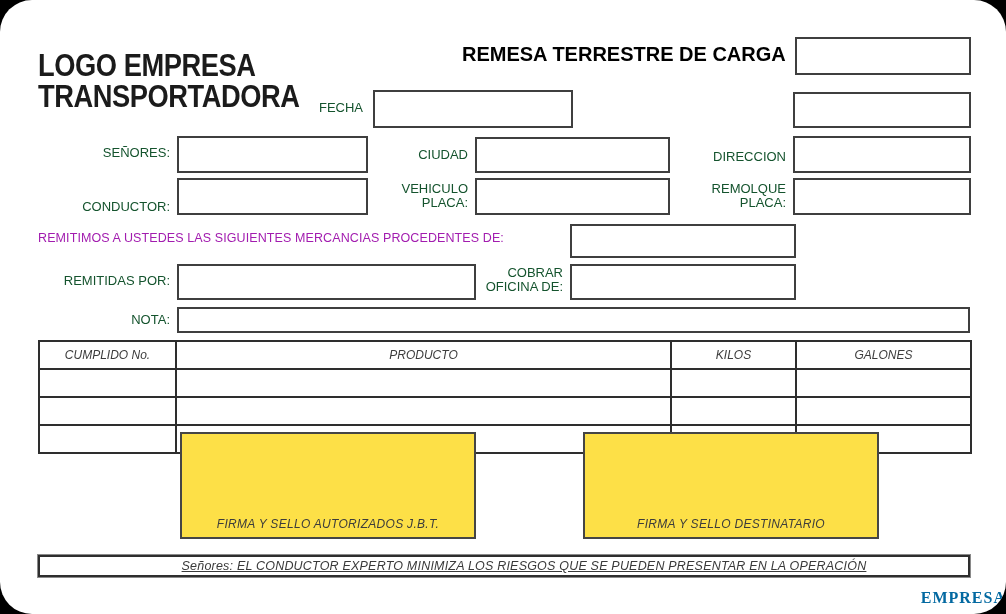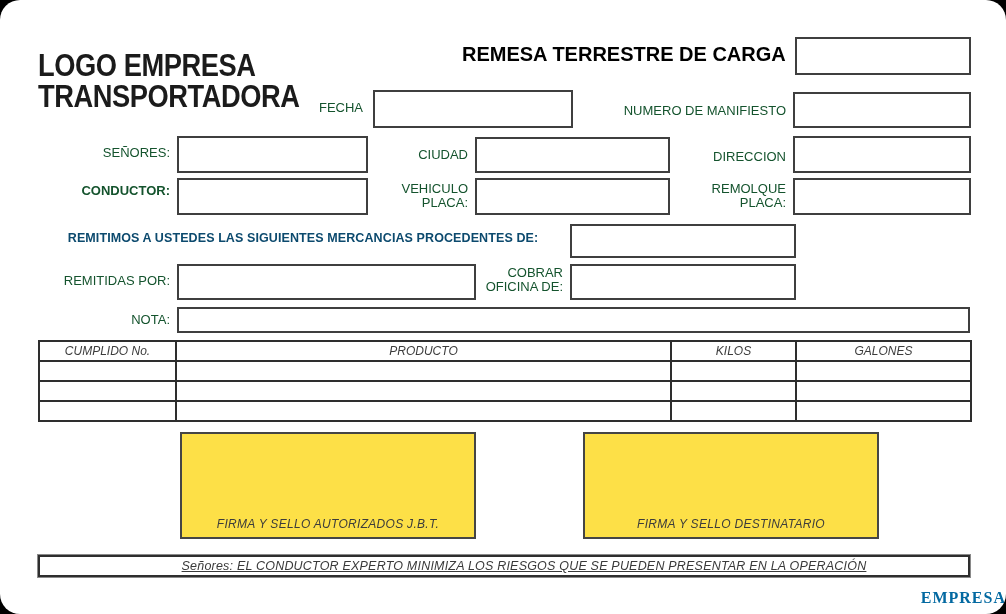--- a/index.html
+++ b/index.html
@@ -3,39 +3,39 @@
 <meta charset="utf-8">
 <style>
   * { margin: 0; padding: 0; box-sizing: border-box; }
   html, body { width: 1006px; height: 614px; background: #000; overflow: hidden; }
   body { font-family: "Liberation Sans", sans-serif; }
 
   .card {
     position: relative;
     width: 1006px; height: 614px;
     background: #fff;
-    border-radius: 20px;
+    border-radius: 32px;
     overflow: hidden;
   }
 
   .abs { position: absolute; }
 
   
   .lbl {
     color: #14532d;
     font-size: 13px;
     line-height: 14px;
     text-align: right;
   }
   .lbl-bold {
-    color: #0c4a6e;
+    color: #a21caf;
     font-size: 12.5px;
-    font-weight: 700;
+    font-weight: 400;
     letter-spacing: .1px;
-    text-align: center;
+    text-align: left;
   }
 
   
   .box {
     border: 2px solid #3f3f3f;
     background: #fff;
   }
 
   
   .logo {
@@ -57,21 +57,21 @@
   }
 
   
   table.goods {
     border-collapse: collapse;
     table-layout: fixed;
     width: 932px;
   }
   table.goods th, table.goods td {
     border: 2px solid #2e2e2e;
-    height: 20px;
+    height: 28px;
     font-size: 12px;
     color: #3c3c3c;
     font-style: italic;
     font-weight: 400;
     text-align: center;
     padding: 2px;
   }
   table.goods td { font-style: normal; }
 
   
@@ -125,33 +125,32 @@
     <div>LOGO EMPRESA</div>
     <div>TRANSPORTADORA</div>
   </div>
 
   <div class="abs title" style="left:462px; top:43px;">REMESA TERRESTRE DE CARGA</div>
   <div class="abs box" style="left:795px; top:37px; width:176px; height:38px;"></div>
 
   <div class="abs lbl" style="left:280px; top:101px; width:83px;">FECHA</div>
   <div class="abs box" style="left:373px; top:90px; width:200px; height:38px;"></div>
 
-  <div class="abs lbl" style="left:598px; top:104px; width:188px;">NUMERO DE MANIFIESTO</div>
   <div class="abs box" style="left:793px; top:92px; width:178px; height:36px;"></div>
 
   <div class="abs lbl" style="left:60px; top:146px; width:110px;">SEÑORES:</div>
   <div class="abs box" style="left:177px; top:136px; width:191px; height:37px;"></div>
 
   <div class="abs lbl" style="left:380px; top:148px; width:88px;">CIUDAD</div>
   <div class="abs box" style="left:475px; top:137px; width:195px; height:36px;"></div>
 
   <div class="abs lbl" style="left:690px; top:150px; width:96px;">DIRECCION</div>
   <div class="abs box" style="left:793px; top:136px; width:178px; height:37px;"></div>
 
-  <div class="abs lbl" style="left:50px; top:184px; width:120px;font-weight:bold;">CONDUCTOR:</div>
+  <div class="abs lbl" style="left:50px; top:200px; width:120px;">CONDUCTOR:</div>
   <div class="abs box" style="left:177px; top:178px; width:191px; height:37px;"></div>
 
   <div class="abs lbl" style="left:392px; top:182px; width:76px;">VEHICULO PLACA:</div>
   <div class="abs box" style="left:475px; top:178px; width:195px; height:37px;"></div>
 
   <div class="abs lbl" style="left:706px; top:182px; width:80px;">REMOLQUE PLACA:</div>
   <div class="abs box" style="left:793px; top:178px; width:178px; height:37px;"></div>
 
   <div class="abs lbl-bold" style="left:38px; top:231px; width:530px;">REMITIMOS A USTEDES LAS SIGUIENTES MERCANCIAS PROCEDENTES DE:</div>
   <div class="abs box" style="left:570px; top:224px; width:226px; height:34px;"></div>

